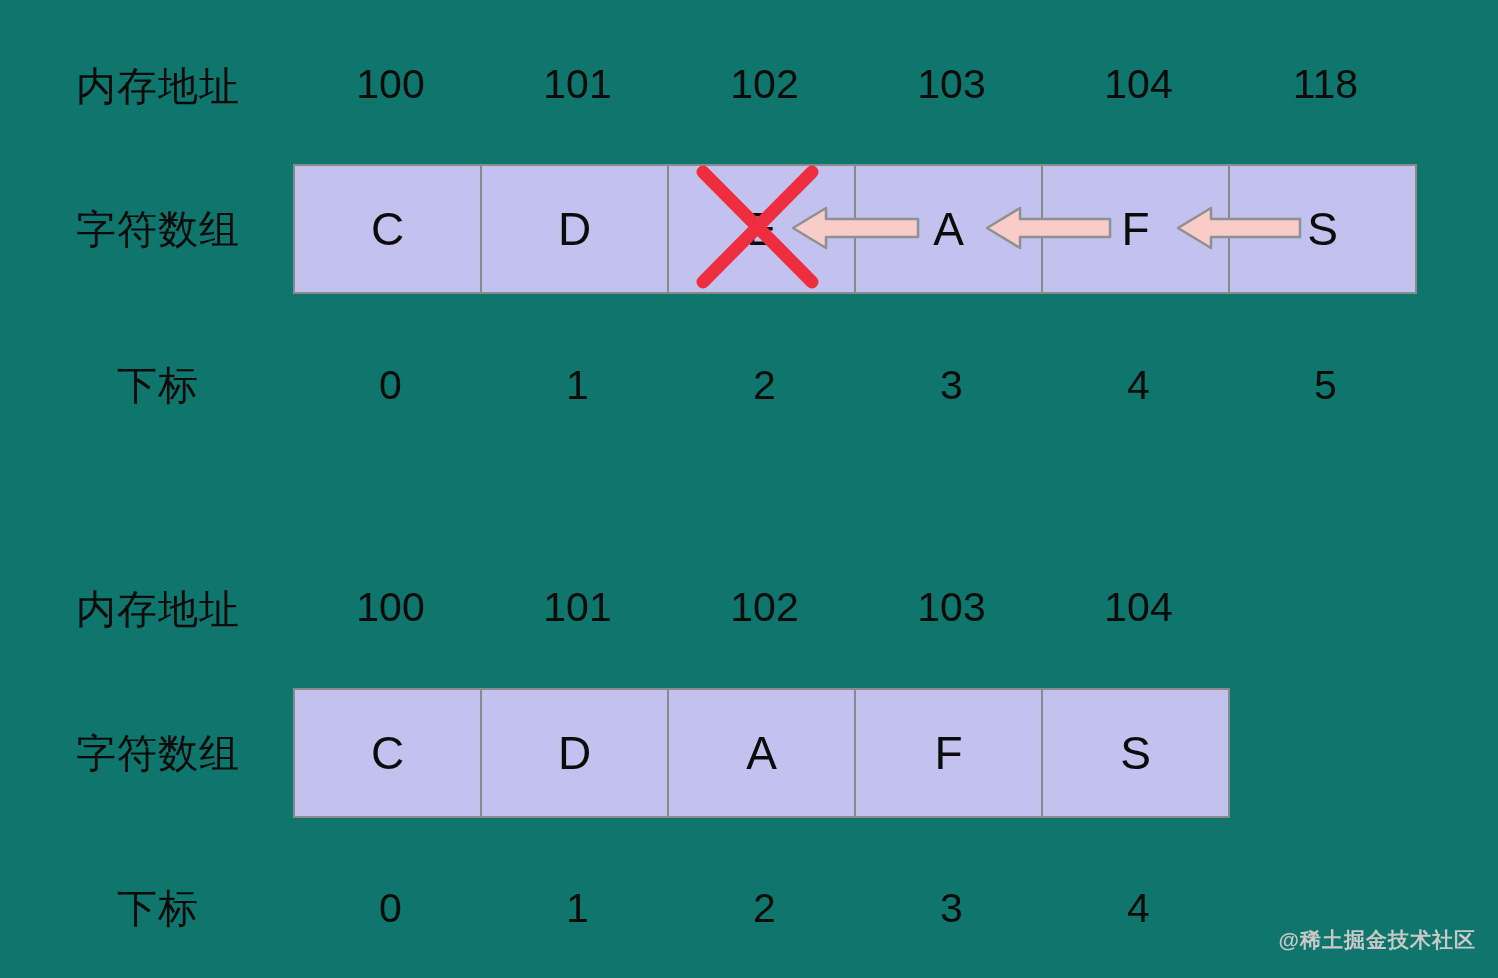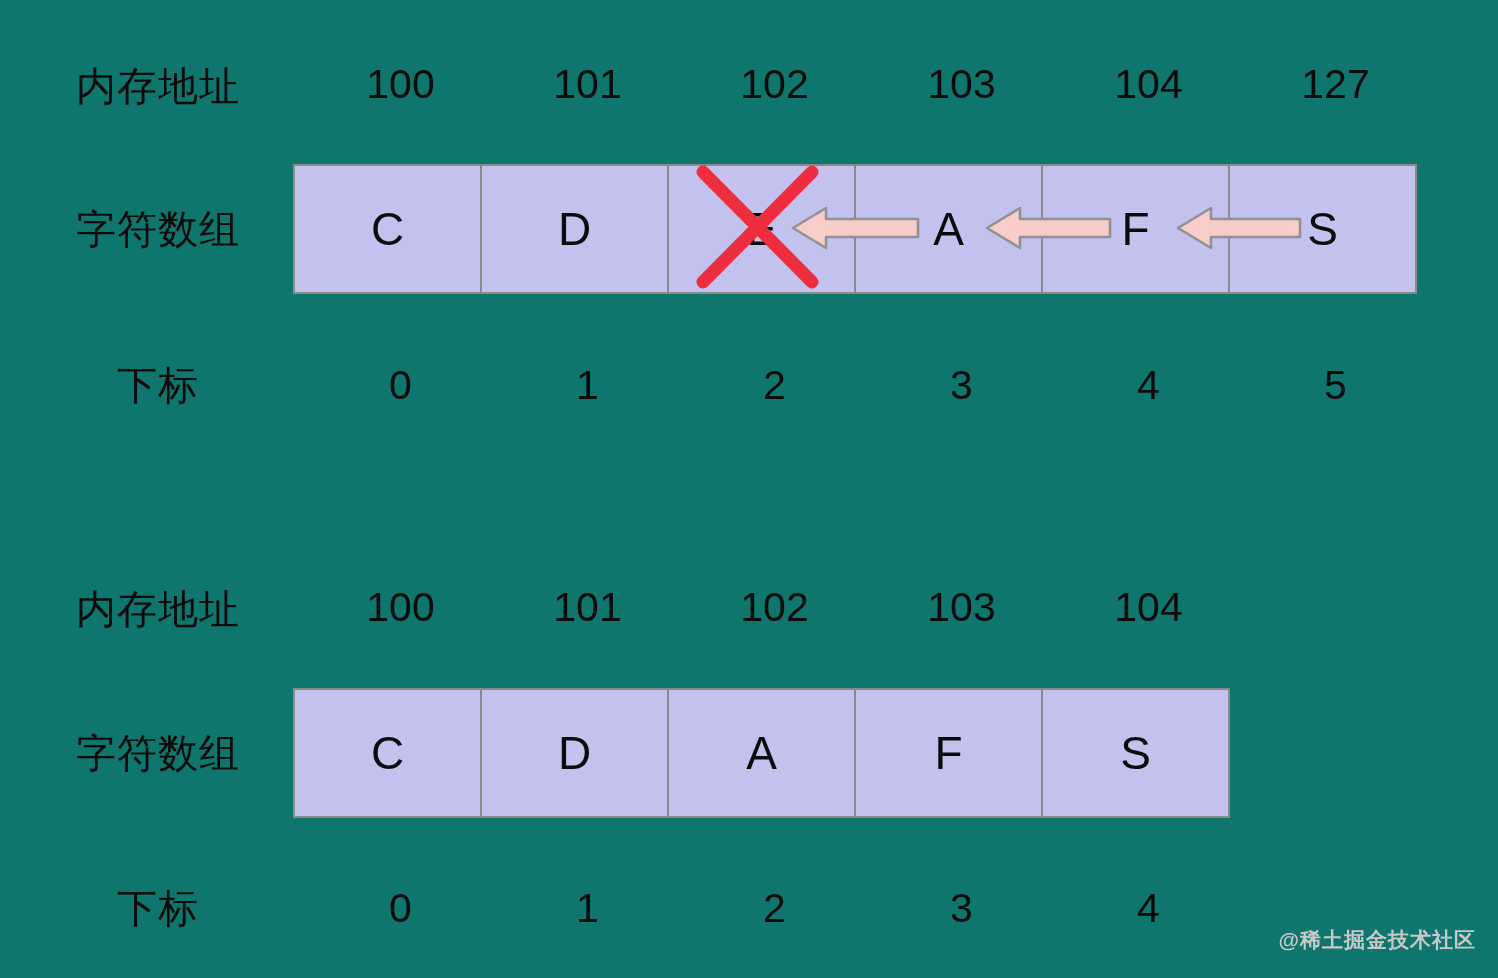--- a/index.html
+++ b/index.html
@@ -14,21 +14,21 @@
   html,body{margin:0;padding:0;background:#fff;}
   .canvas{
     position:relative;width:1498px;height:978px;background:#0f766e;overflow:hidden;
     font-family:"Liberation Sans","DejaVu Sans",sans-serif;color:var(--text);
   }
   .lbl{
     position:absolute;left:38px;width:240px;height:48px;line-height:48px;
     text-align:center;font-size:40px;font-weight:500;letter-spacing:1px;white-space:nowrap;
   }
   .vals{
-    position:absolute;left:307px;display:flex;height:48px;align-items:center;
+    position:absolute;left:297px;display:flex;height:48px;align-items:center;
   }
   .vals .val{
     width:187px;height:48px;line-height:48px;text-align:center;
     font-size:41px;font-weight:400;
   }
   .cells{
     position:absolute;left:293px;display:flex;height:130px;
   }
   .cells .cell{
     box-sizing:border-box;width:189px;height:130px;margin-left:-2px;
@@ -52,21 +52,21 @@
 
 <div class="canvas">
 
   <div class="lbl" style="top:62px">内存地址</div>
   <div class="vals" style="top:60px">
       <div class="val">100</div>
       <div class="val">101</div>
       <div class="val">102</div>
       <div class="val">103</div>
       <div class="val">104</div>
-      <div class="val">127</div>
+      <div class="val">118</div>
     </div>
 
   <div class="lbl" style="top:205px">字符数组</div>
   <div class="cells" style="top:164px">
       <div class="cell">C</div>
       <div class="cell">D</div>
       <div class="cell">E</div>
       <div class="cell">A</div>
       <div class="cell">F</div>
       <div class="cell">S</div>

